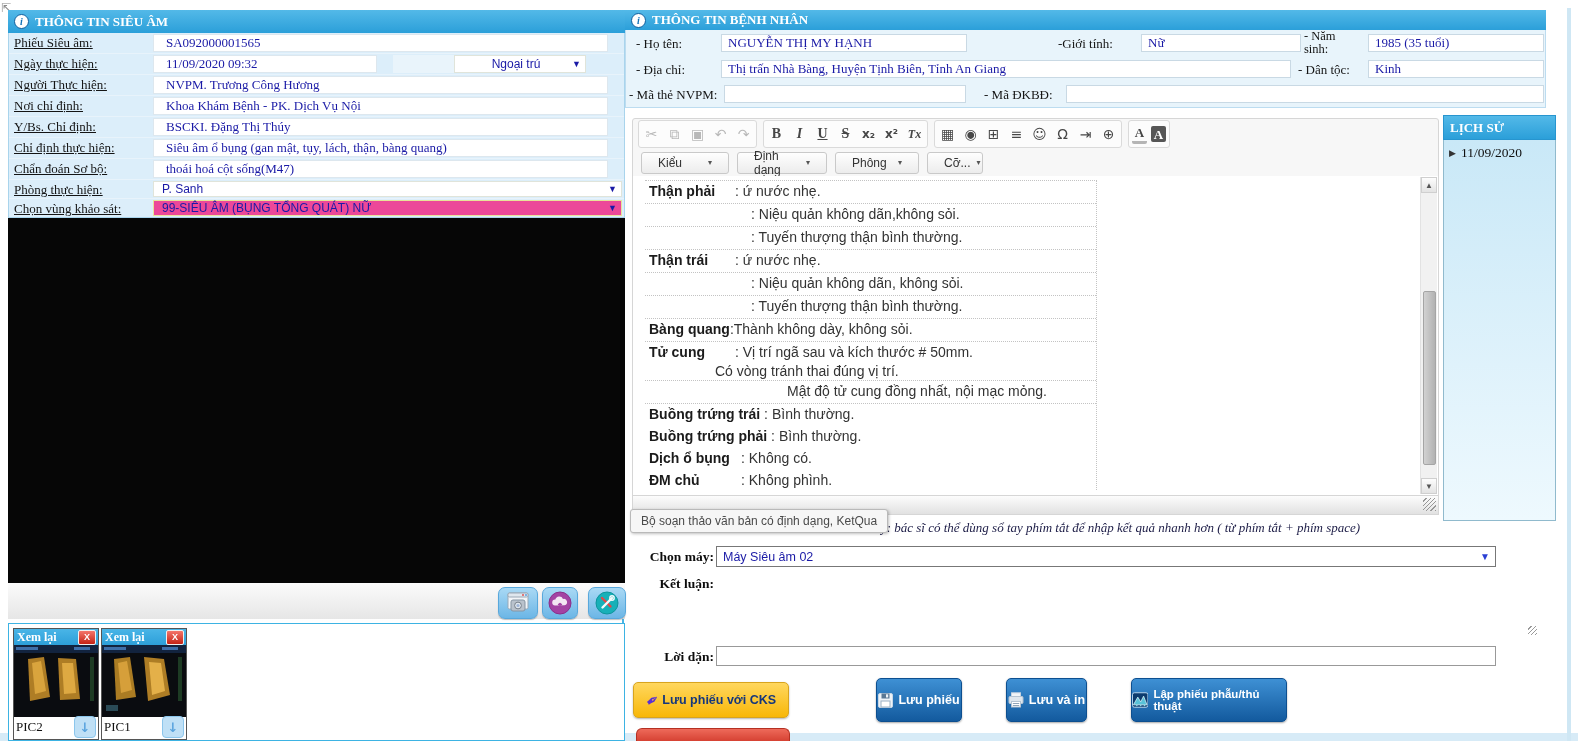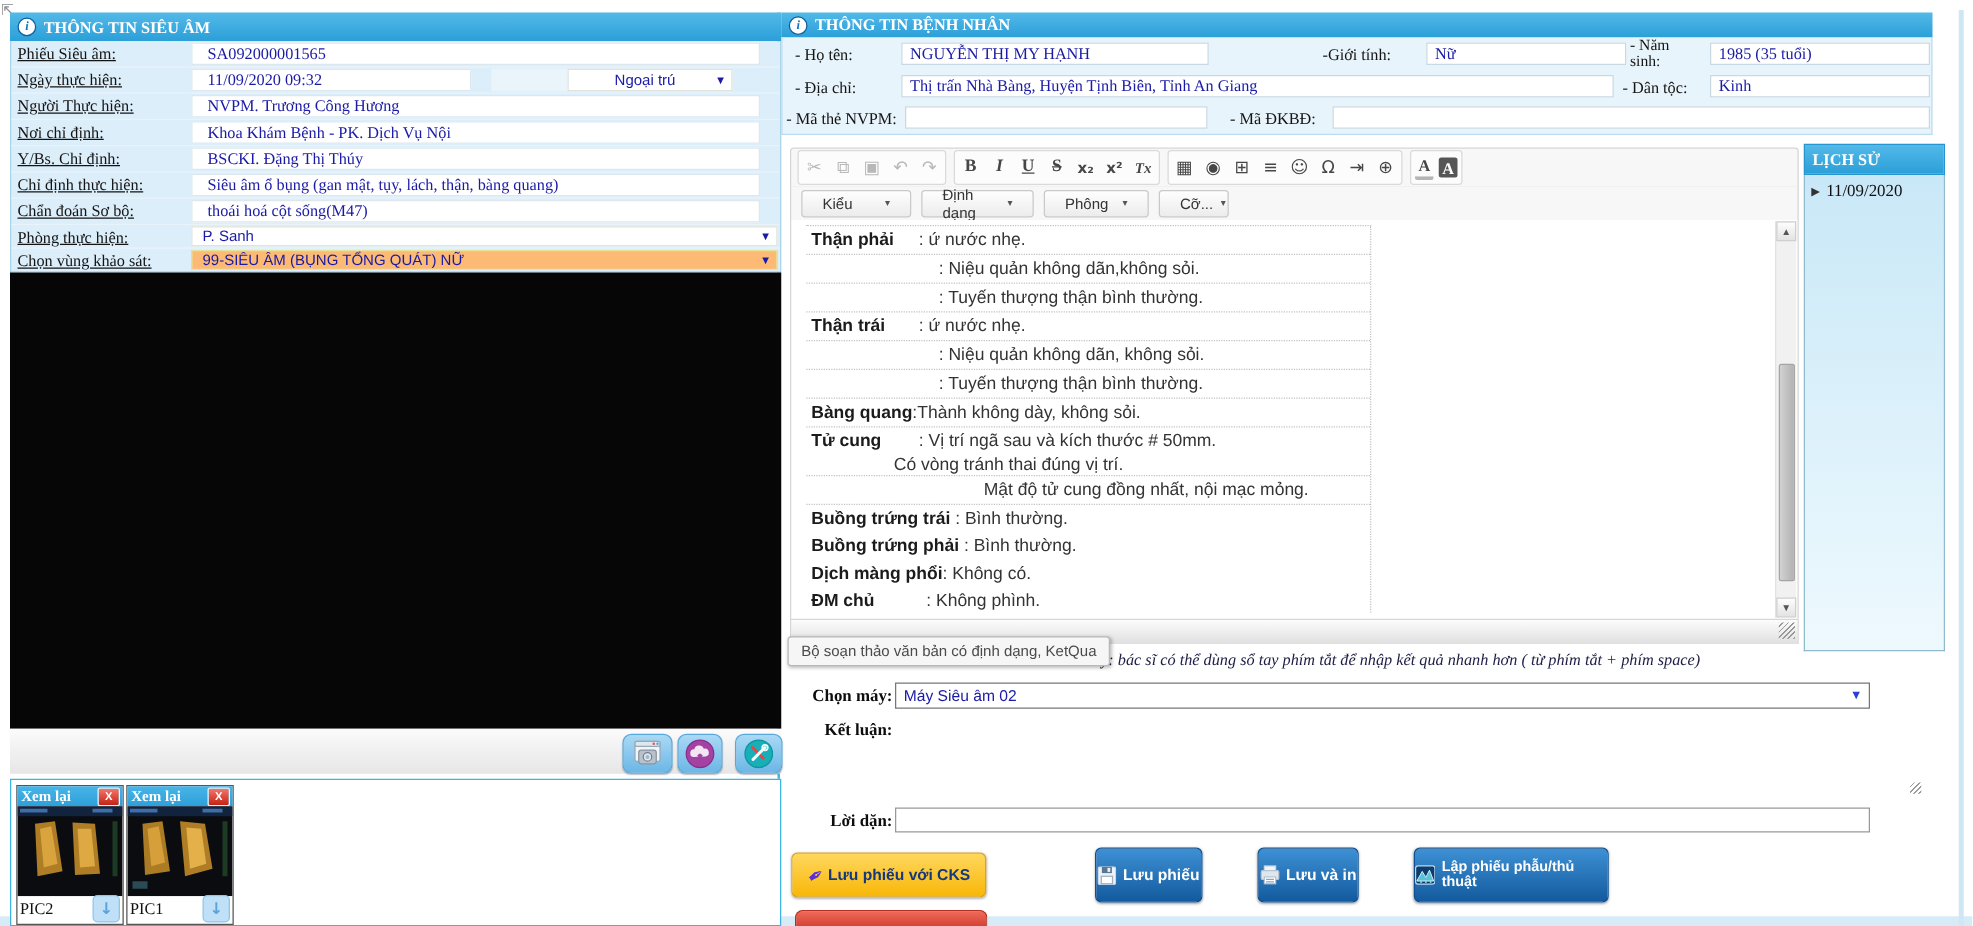--- a/index.html
+++ b/index.html
@@ -27,21 +27,21 @@
   .f-row{flex:1;display:flex;align-items:stretch;border-bottom:1px solid #e8f3fb;}
   .f-row:last-child{border-bottom:none;}
   .f-label{width:144px;flex:none;font:13px "Liberation Serif",serif;color:#141414;padding:2px 0 0 5px;box-sizing:border-box;text-decoration:underline;}
   .f-input{flex:1;background:#fff;border:1px solid #dde7ee;margin:1px 16px 1px 0;
     font:13px "Liberation Serif",serif;color:#1a1aa6;padding:0 0 0 12px;min-width:0;}
   .f-sel{background:#fff;border:1px solid #e0e4da;display:flex;align-items:center;position:relative;
     font:12px "Liberation Sans",sans-serif;color:#1a1aa6;margin:1px 0;padding:0 16px 0 8px;box-sizing:border-box;cursor:pointer;}
   .f-sel .arr{position:absolute;right:4px;font-size:9px;color:#1a1aa6;}
   .sel-visit{width:132px;margin-right:38px;justify-content:center;}
   .sel-full{flex:1;margin-right:2px;}
-  .sel-yellow{background:#fdba74;border-color:#e8e39a;align-items:center;}
+  .sel-yellow{background:#ec4899;border-color:#e8e39a;align-items:center;}
   .date-input{flex:none;width:210px;}
   .f-spacer{flex:1;background:#e9f4fb;margin:1px 0;}
   .video-area{position:absolute;left:0;top:208px;width:617px;height:365px;background:#060606;}
   .strip{position:absolute;left:0;top:573px;width:617px;height:36px;background:linear-gradient(#fbfbfb,#e6e6e6);}
   .strip-btn{position:absolute;top:4px;height:30px;border-radius:7px;cursor:pointer;
     background:linear-gradient(#a9d9f5,#6cb6e6);border:1px solid #58a8dc;box-shadow:0 1px 1px rgba(0,0,0,.25);
     display:flex;align-items:center;justify-content:center;}
   .thumbs{position:absolute;left:0;top:613px;width:617px;height:118px;background:#fff;
     border:1px solid #3db3e3;box-sizing:border-box;}
   .thumb-card{position:absolute;top:4px;width:86px;height:112px;border:1px solid #555;background:#fff;box-sizing:border-box;}
@@ -390,21 +390,21 @@
         <div class="ed-row dotted ind"><span>: Niệu quản không dãn, không sỏi.</span></div>
         <div class="ed-row dotted ind"><span>: Tuyến thượng thận bình thường.</span></div>
         <div class="ed-row dotted"><span class="lbl">Bàng quang</span><span>:Thành không dày, không sỏi.</span></div>
         <div class="ed-row dotted">
           <span class="lbl fix">Tử cung</span><span>: Vị trí ngã sau và kích thước # 50mm.</span>
           <div class="sub-line">Có vòng tránh thai đúng vị trí.</div>
         </div>
         <div class="ed-row dotted ind2"><span>Mật độ tử cung đồng nhất, nội mạc mỏng.</span></div>
         <div class="ed-row"><span class="lbl">Buồng trứng trái</span><span> : Bình thường.</span></div>
         <div class="ed-row"><span class="lbl">Buồng trứng phải</span><span> : Bình thường.</span></div>
-        <div class="ed-row"><span class="lbl">Dịch màng phổi</span><span>: Không có.</span></div>
+        <div class="ed-row"><span class="lbl fixA">Dịch ổ bụng</span><span>: Không có.</span></div>
         <div class="ed-row"><span class="lbl fixA">ĐM chủ</span><span>: Không phình.</span></div>
       </div>
       <div class="ed-scroll">
         <span class="sc-btn sc-up">▲</span>
         <span class="sc-thumb"></span>
         <span class="sc-btn sc-down">▼</span>
       </div>
     </div>
 
     <div class="ed-footer">

